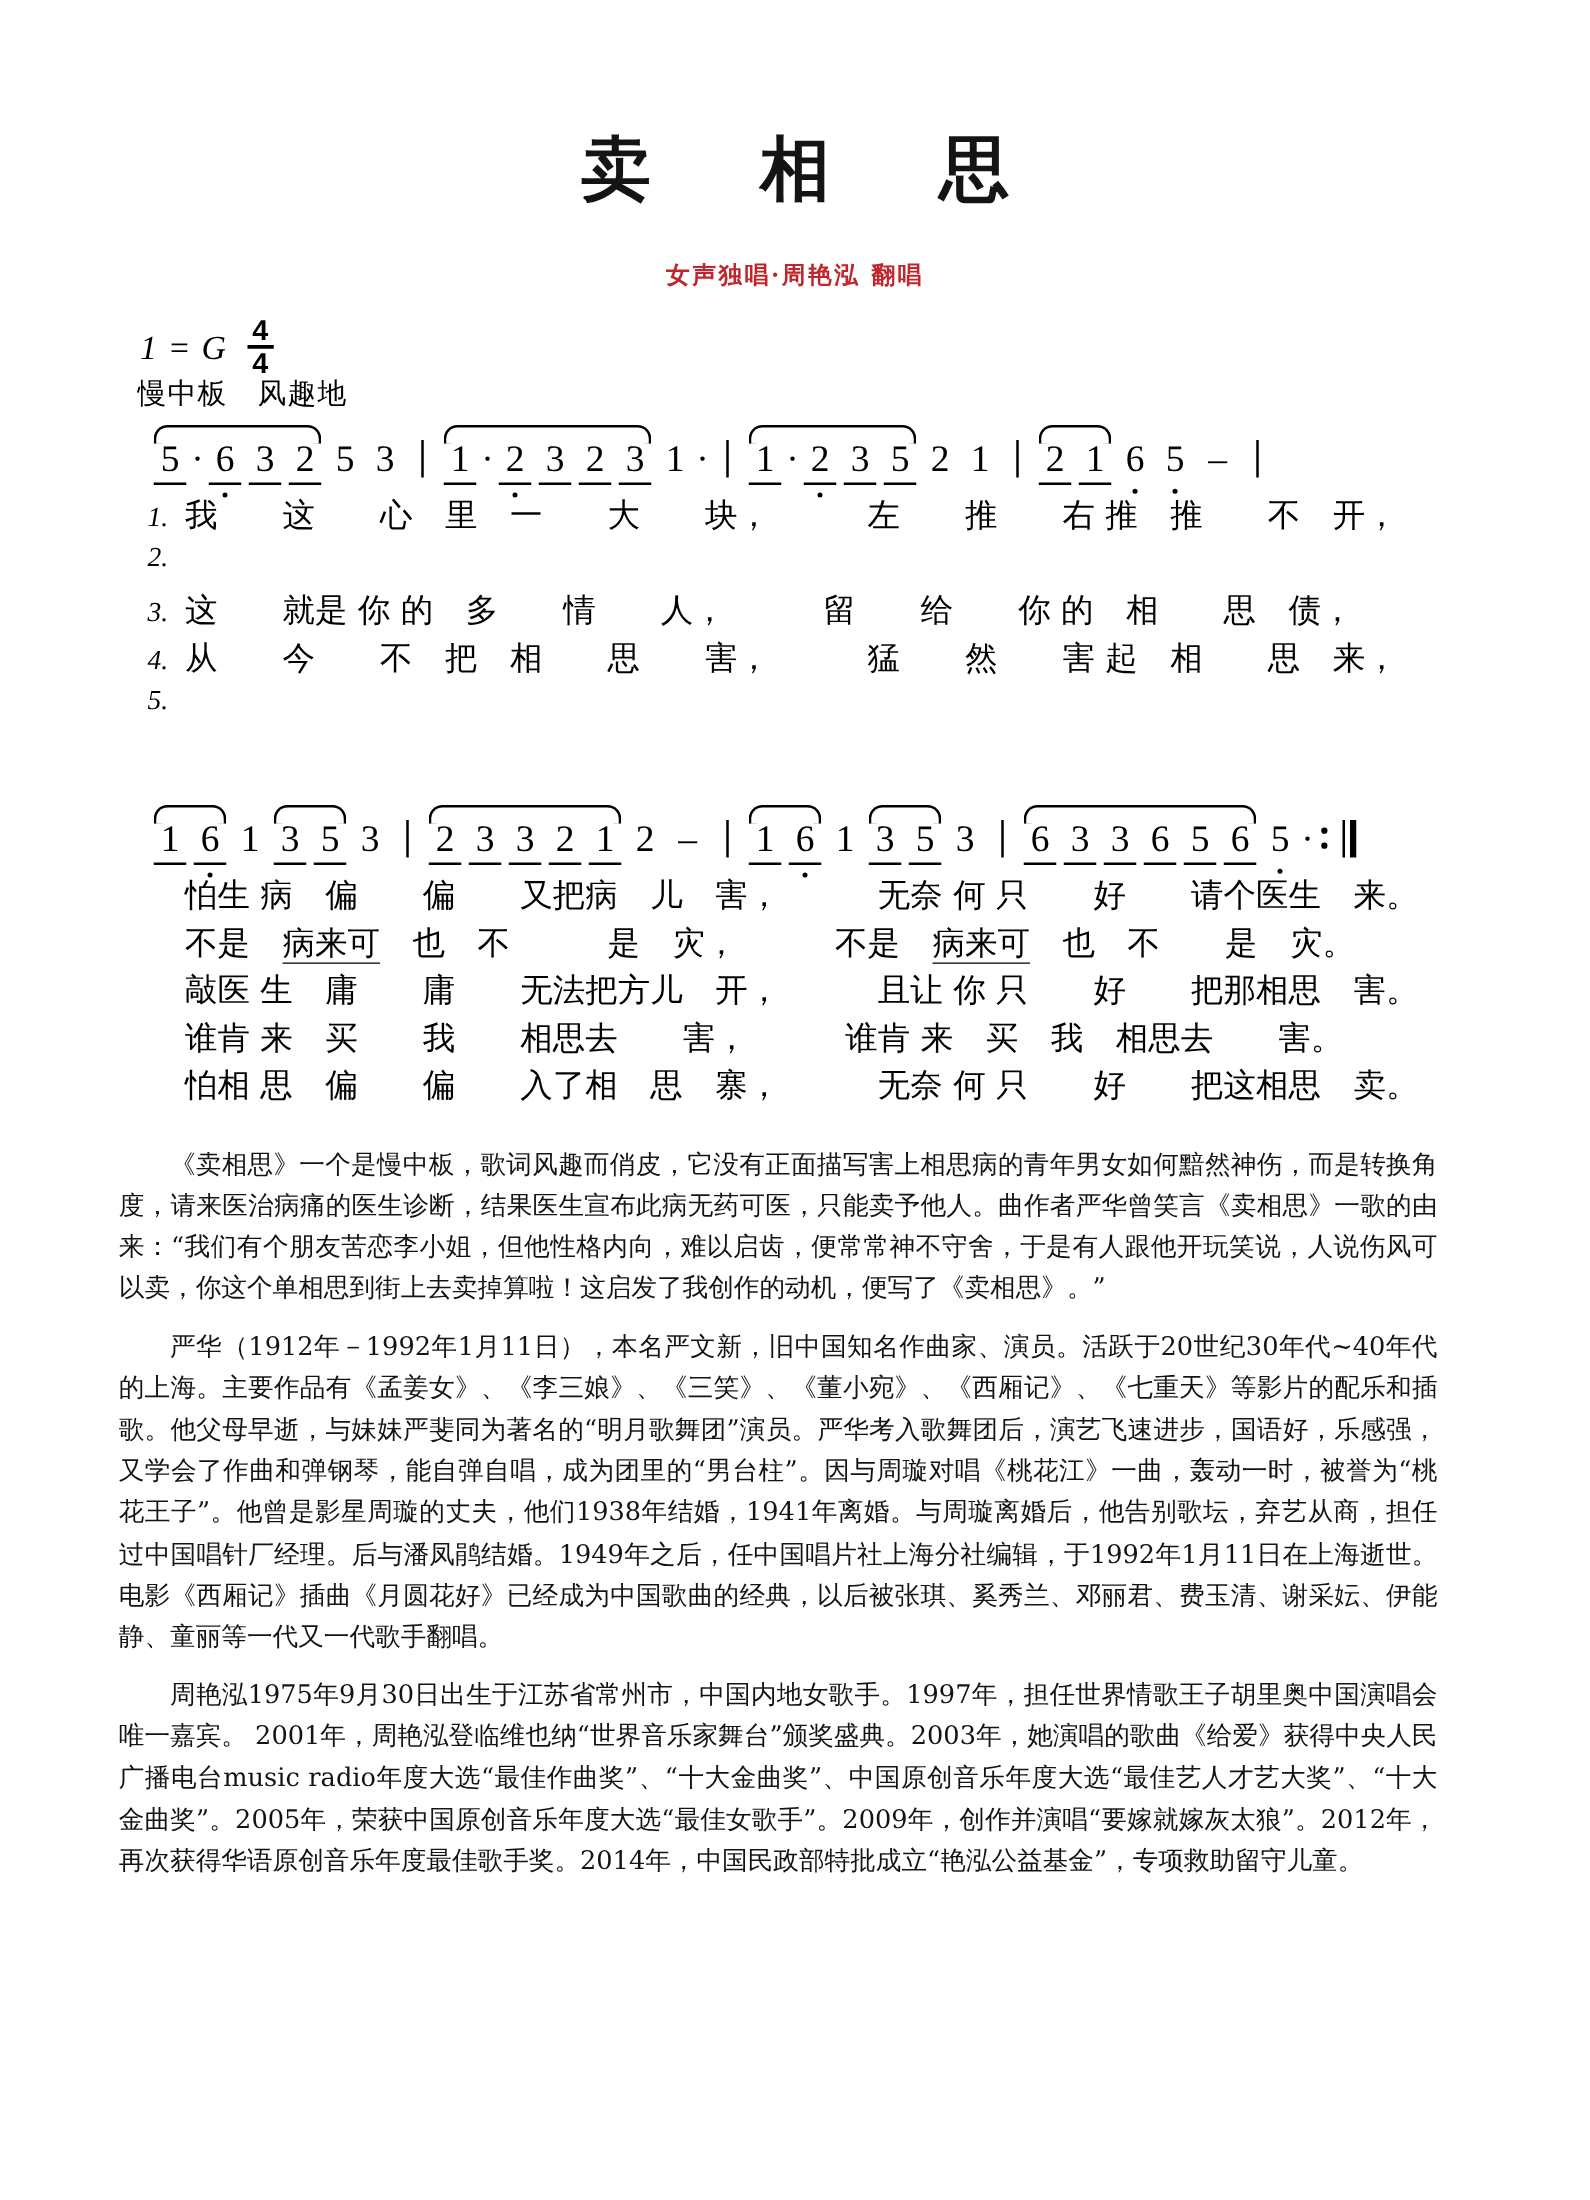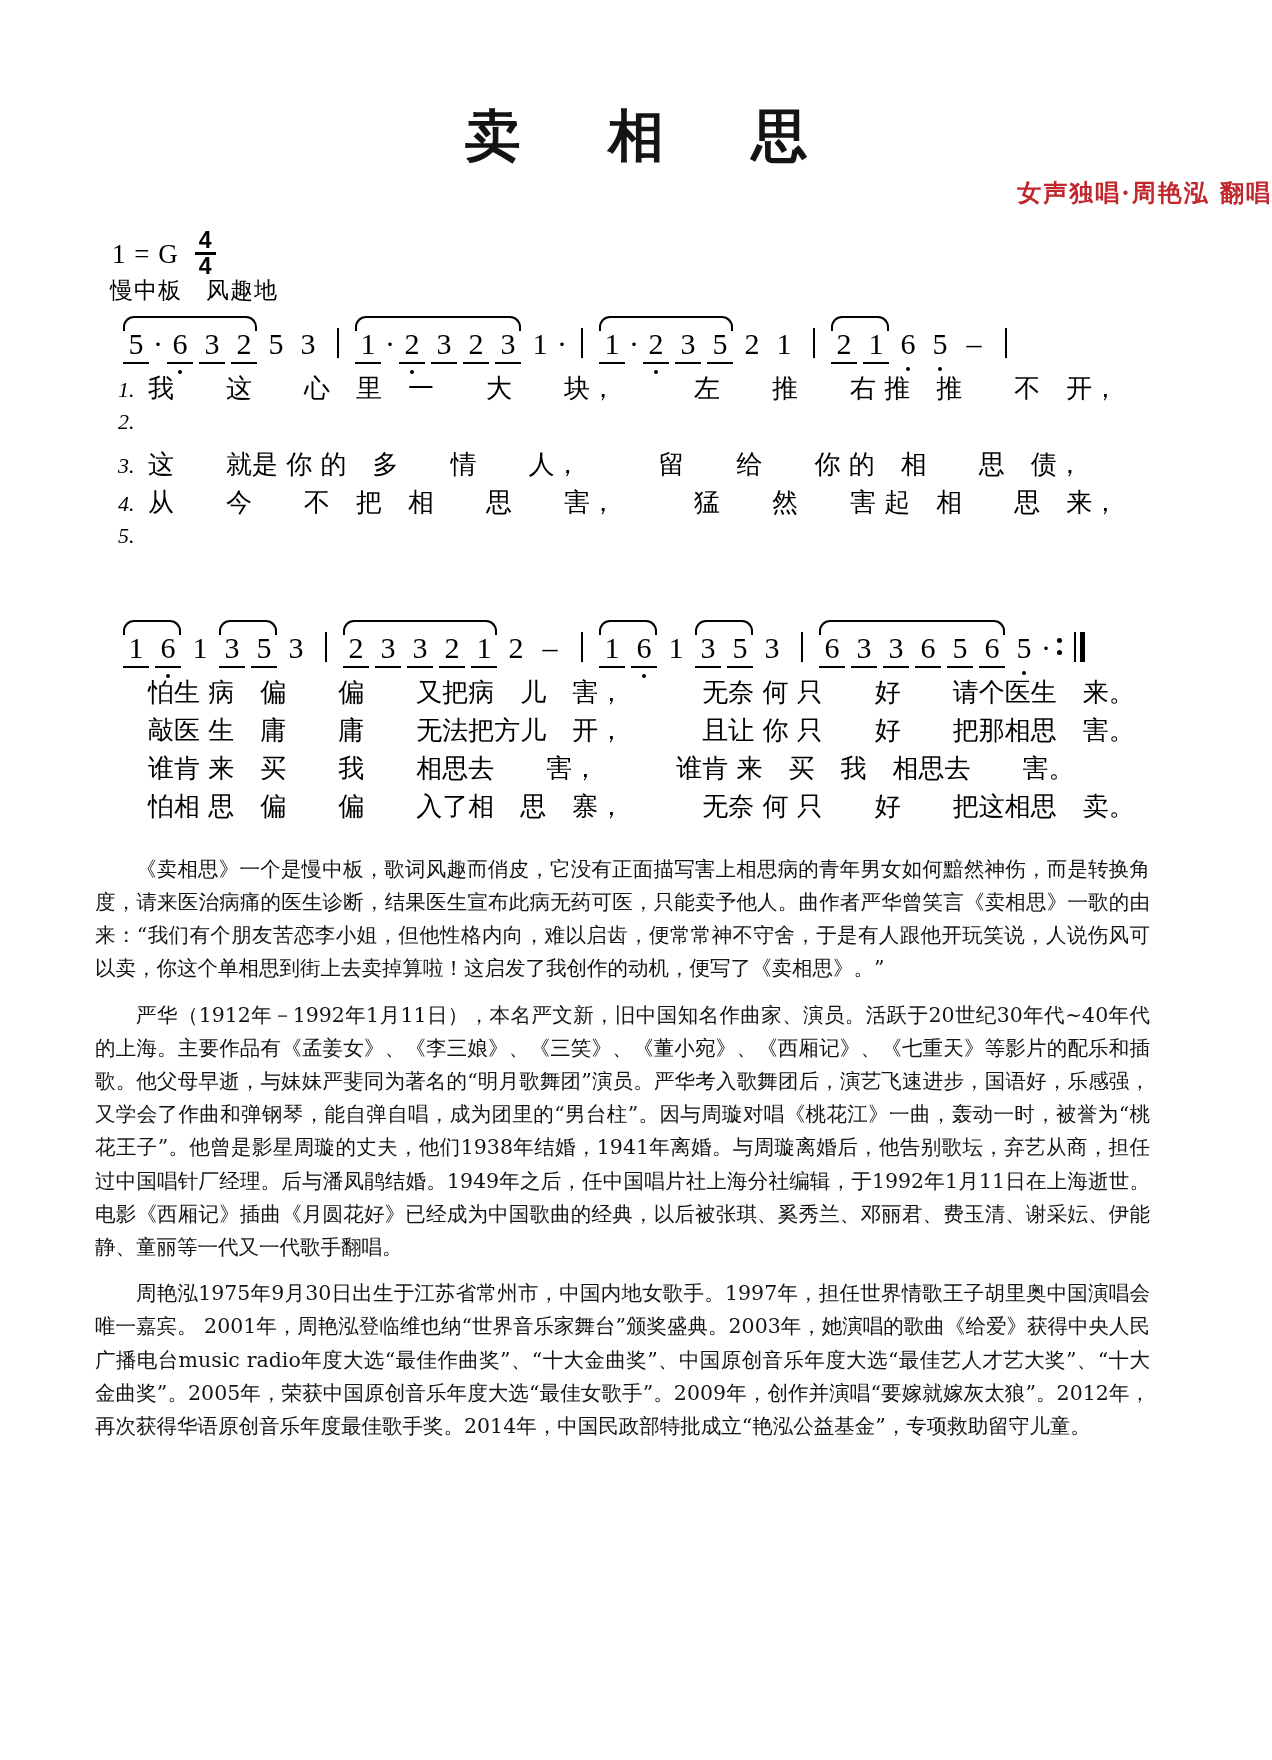--- a/index.html
+++ b/index.html
@@ -28,46 +28,46 @@
     font-family: "DejaVu Serif", "Liberation Serif", serif;
     font-size: 56px;
     font-weight: bold;
     letter-spacing: 34px;
     padding-top: 106px;
     line-height: 1.05;
     color: #141414;
     text-indent: 34px;
   }
   .subtitle {
-    text-align: right;
+    text-align: center;
     color: #c0272d;
-    font-size: 24px;
+    font-size: 19px;
     font-weight: bold;
     letter-spacing: 2px;
-    margin-top: 12px;
+    margin-top: 42px;
     font-family: "DejaVu Serif", "Liberation Serif", serif;
   }
 
   
   .meta {
     position: relative;
     margin-top: 22px;
     height: 82px;
   }
   .keysig {
     position: absolute;
     left: 112px;
     top: 0px;
     font-size: 27px;
     display: flex;
     align-items: center;
     gap: 10px;
     font-family: "Liberation Serif", serif;
   }
-  .keysig .kk { letter-spacing: 1px; }
+  .keysig .kk { letter-spacing: 1px; font-style: italic; }
   .frac {
     display: inline-flex;
     flex-direction: column;
     align-items: center;
     line-height: 0.92;
     font-weight: bold;
     font-size: 23px;
     font-family: "Liberation Sans", sans-serif;
     margin-left: 6px;
     position: relative;
@@ -365,20 +365,21 @@
             <i></i>
           </span>
           <span class="end-bar">
             <span class="thin"></span>
             <span class="thick"></span>
           </span>
         </div>
     </div>
     <div class="lyrics">
         <div class="lyric-row"><span class="num"></span><span class="txt">怕生 病　偏　　偏　　又把病　儿　害，　　　无奈 何 只　　好　　请个医生　来。</span></div>
+        <div class="lyric-row"><span class="num"></span><span class="txt">不是　<span class="underlined">病来可</span>　也　不　　　是　灾，　　　不是　<span class="underlined">病来可</span>　也　不　　是　灾。</span></div>
         <div class="lyric-row"><span class="num"></span><span class="txt">敲医 生　庸　　庸　　无法把方儿　开，　　　且让 你 只　　好　　把那相思　害。</span></div>
         <div class="lyric-row"><span class="num"></span><span class="txt">谁肯 来　买　　我　　相思去　　害，　　　谁肯 来　买　我　相思去　　害。</span></div>
         <div class="lyric-row"><span class="num"></span><span class="txt">怕相 思　偏　　偏　　入了相　思　寨，　　　无奈 何 只　　好　　把这相思　卖。</span></div>
       </div>
   </div>
 
   <div class="prose">
       <p>《卖相思》一个是慢中板，歌词风趣而俏皮，它没有正面描写害上相思病的青年男女如何黯然神伤，而是转换角度，请来医治病痛的医生诊断，结果医生宣布此病无药可医，只能卖予他人。曲作者严华曾笑言《卖相思》一歌的由来：“我们有个朋友苦恋李小姐，但他性格内向，难以启齿，便常常神不守舍，于是有人跟他开玩笑说，人说伤风可以卖，你这个单相思到街上去卖掉算啦！这启发了我创作的动机，便写了《卖相思》。”</p>
       <p>严华（1912年－1992年1月11日），本名严文新，旧中国知名作曲家、演员。活跃于20世纪30年代~40年代的上海。主要作品有《孟姜女》、《李三娘》、《三笑》、《董小宛》、《西厢记》、《七重天》等影片的配乐和插歌。他父母早逝，与妹妹严斐同为著名的“明月歌舞团”演员。严华考入歌舞团后，演艺飞速进步，国语好，乐感强，又学会了作曲和弹钢琴，能自弹自唱，成为团里的“男台柱”。因与周璇对唱《桃花江》一曲，轰动一时，被誉为“桃花王子”。他曾是影星周璇的丈夫，他们1938年结婚，1941年离婚。与周璇离婚后，他告别歌坛，弃艺从商，担任过中国唱针厂经理。后与潘凤鹃结婚。1949年之后，任中国唱片社上海分社编辑，于1992年1月11日在上海逝世。电影《西厢记》插曲《月圆花好》已经成为中国歌曲的经典，以后被张琪、奚秀兰、邓丽君、费玉清、谢采妘、伊能静、童丽等一代又一代歌手翻唱。</p>
       <p>周艳泓1975年9月30日出生于江苏省常州市，中国内地女歌手。1997年，担任世界情歌王子胡里奥中国演唱会唯一嘉宾。 2001年，周艳泓登临维也纳“世界音乐家舞台”颁奖盛典。2003年，她演唱的歌曲《给爱》获得中央人民广播电台music radio年度大选“最佳作曲奖”、“十大金曲奖”、中国原创音乐年度大选“最佳艺人才艺大奖”、“十大金曲奖”。2005年，荣获中国原创音乐年度大选“最佳女歌手”。2009年，创作并演唱“要嫁就嫁灰太狼”。2012年，再次获得华语原创音乐年度最佳歌手奖。2014年，中国民政部特批成立“艳泓公益基金”，专项救助留守儿童。</p>

